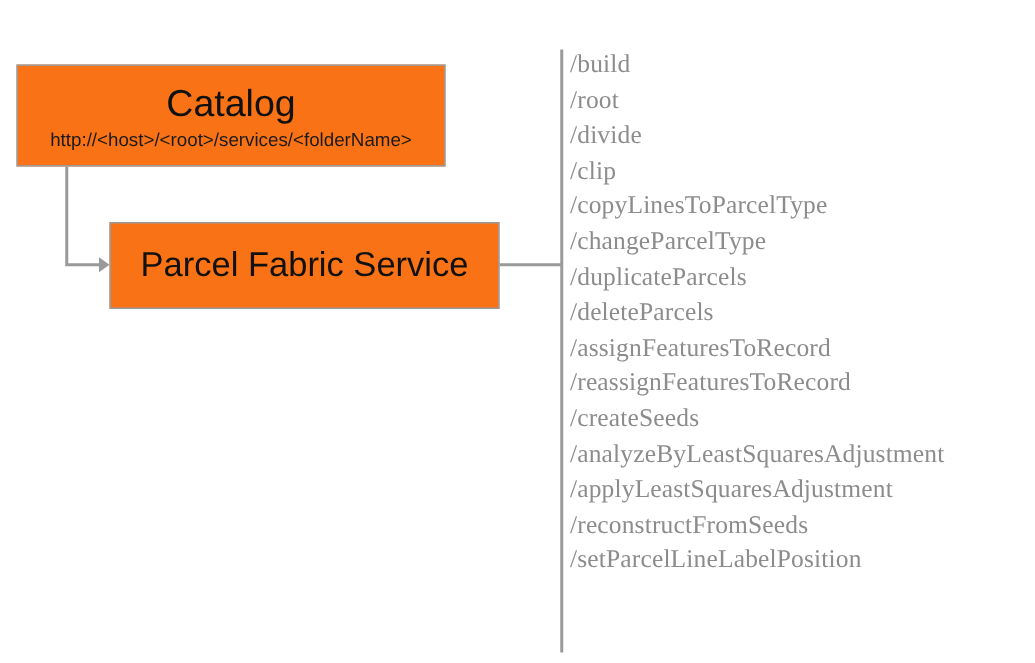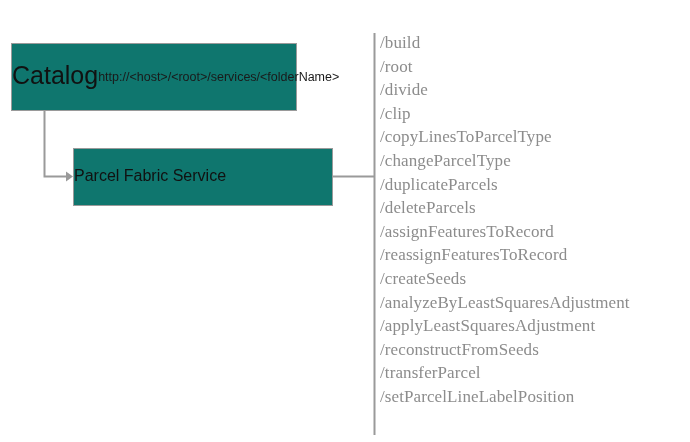--- a/index.html
+++ b/index.html
@@ -28,25 +28,26 @@
     top: 0;
     width: 690px;
     height: 442px;
     pointer-events: none;
   }
 
   
   .node-box {
     position: absolute;
     box-sizing: border-box;
-    background: #0f766e;
+    background: #f97316;
     border: 1px solid #9a9a9a;
     display: flex;
-    flex-direction: row;
+    flex-direction: column;
     align-items: center;
+    justify-content: center;
     text-align: center;
   }
   .node-title {
     color: #111111;
     font-weight: normal;
     line-height: 1.05;
     white-space: nowrap;
   }
   .node-subtitle {
     color: #1a1a1a;
@@ -70,21 +71,21 @@
   }
 
   #service-box {
     left: 73px;
     top: 148px;
     width: 260px;
     height: 58px;
     padding-top: 1px;
   }
   #service-box .node-title {
-    font-size: 16px;
+    font-size: 23px;
     margin-bottom: 3px;
   }
   #service-box .node-subtitle {
     font-size: 12px;
   }
 
   
   #operations {
     position: absolute;
     left: 380px;
@@ -139,17 +140,16 @@
     <li>/copyLinesToParcelType</li>
     <li>/changeParcelType</li>
     <li>/duplicateParcels</li>
     <li>/deleteParcels</li>
     <li>/assignFeaturesToRecord</li>
     <li>/reassignFeaturesToRecord</li>
     <li>/createSeeds</li>
     <li>/analyzeByLeastSquaresAdjustment</li>
     <li>/applyLeastSquaresAdjustment</li>
     <li>/reconstructFromSeeds</li>
-    <li>/transferParcel</li>
     <li>/setParcelLineLabelPosition</li>
   </ul>
 
 </div>
 
 </body></html>

